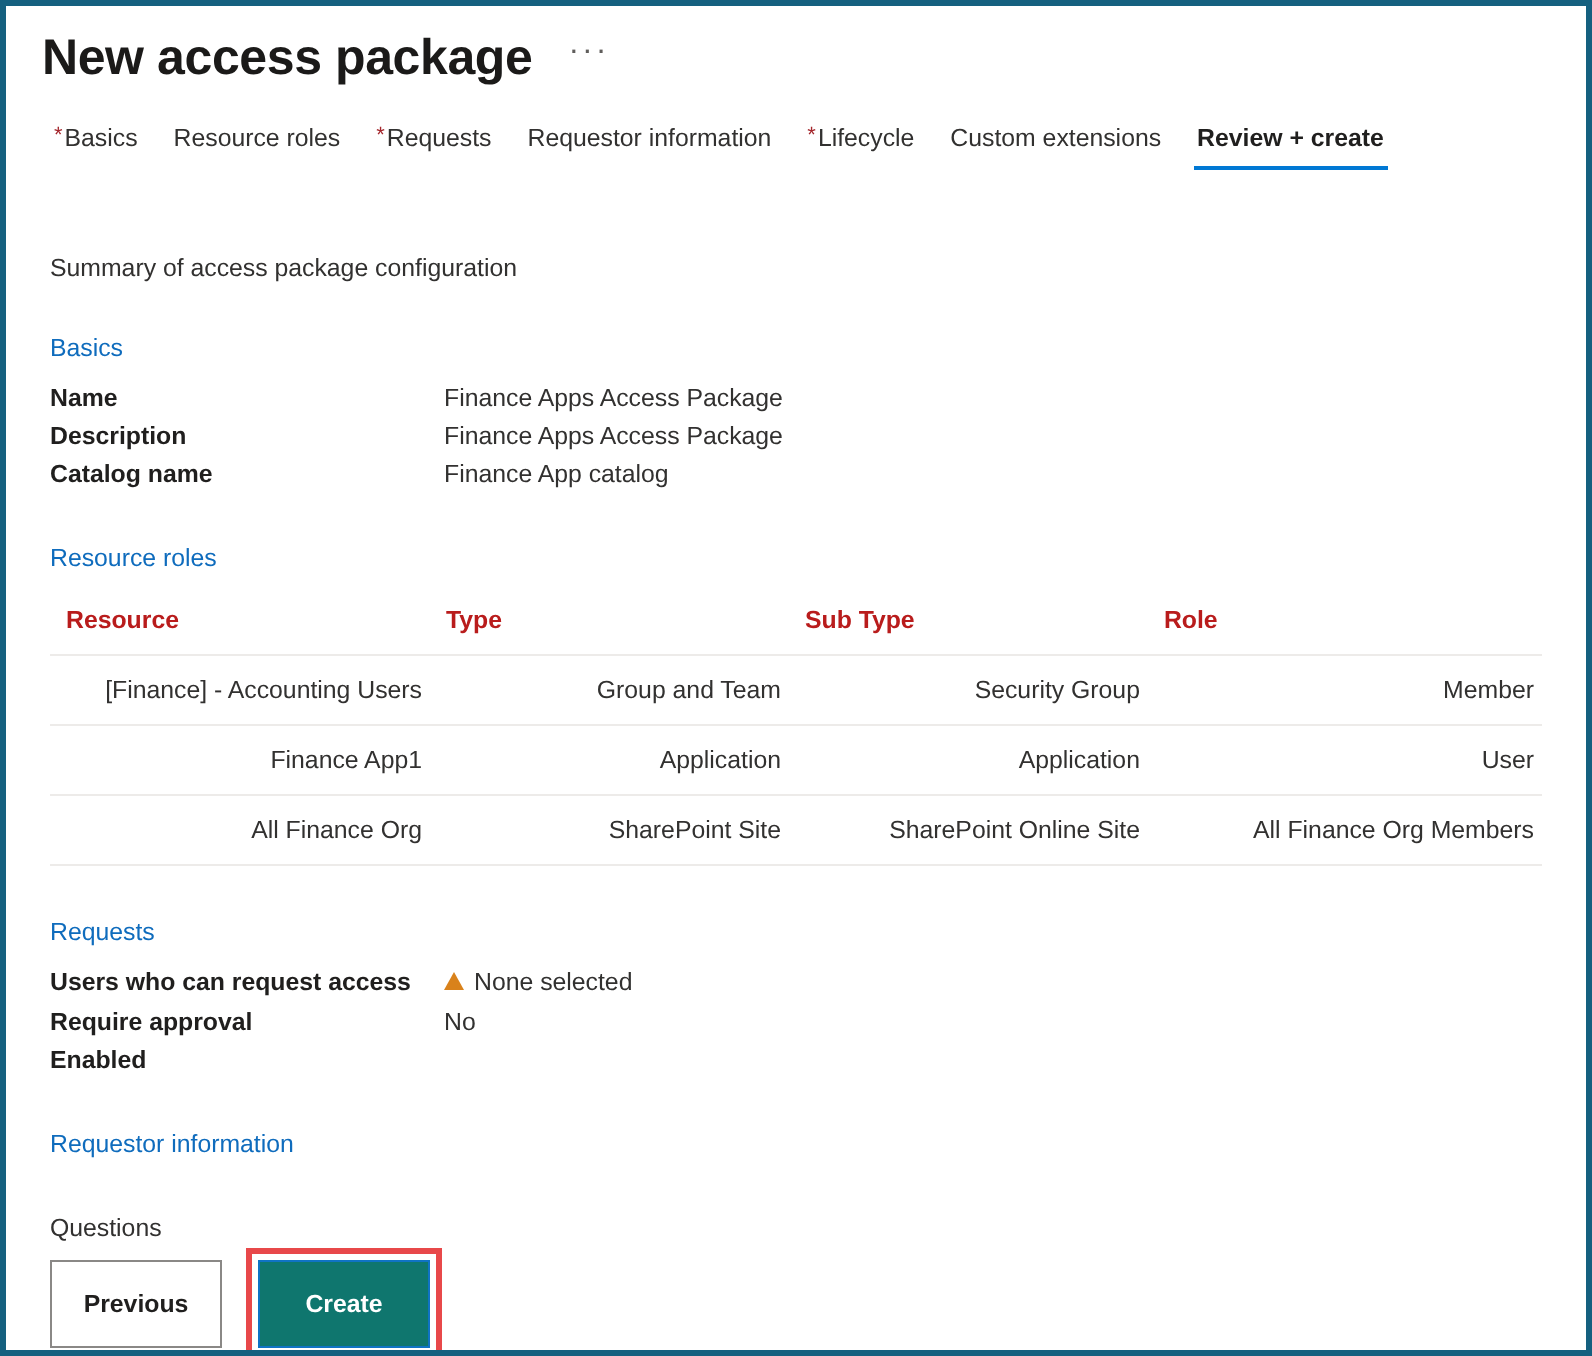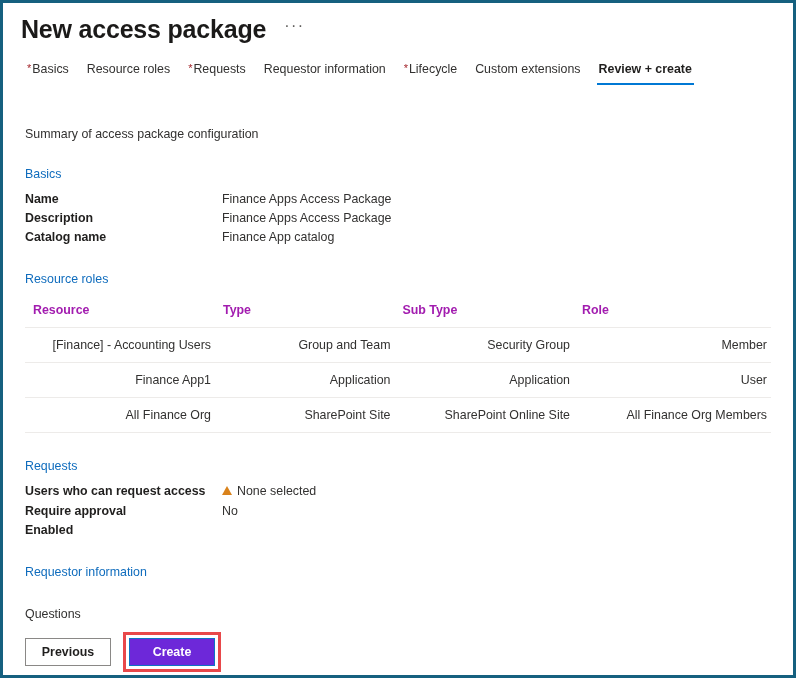--- a/index.html
+++ b/index.html
@@ -133,21 +133,21 @@
   
   table.grid {
     width: 100%;
     border-collapse: collapse;
     font-size: 12.4px;
     table-layout: fixed;
   }
   table.grid th {
     text-align: left;
     font-weight: 700;
-    color: #a21caf;
+    color: #b91c1c;
     padding: 6px 4px 9px 8px;
     border-bottom: 1px solid #edebe9;
     vertical-align: top;
     line-height: 16px;
   }
   table.grid td {
     text-align: right;
     font-weight: 400;
     color: #323130;
     padding: 9px 4px 9px 8px;
@@ -181,36 +181,36 @@
     background: #ffffff;
     display: flex;
     align-items: center;
     padding-left: 22px;
     gap: 7px;
     box-sizing: border-box;
   }
   .btn {
     font-family: "Liberation Sans", sans-serif;
     font-size: 12.4px;
-    height: 28px;
+    height: 44px;
     min-width: 86px;
     padding: 0 14px;
     box-sizing: border-box;
     cursor: pointer;
     line-height: 26px;
     text-align: center;
   }
   .btn-secondary {
     background: #ffffff;
     border: 1px solid #8a8886;
     color: #201f1e;
     font-weight: 600;
   }
   .btn-primary {
-    background: #6d28d9;
+    background: #0f766e;
     border: 1px solid #0f73c4;
     color: #ffffff;
     font-weight: 700;
   }
   .highlight-box {
     border: 3px solid #e8484a;
     padding: 3px;
     display: inline-block;
     line-height: 0;
     margin-left: 5px;

